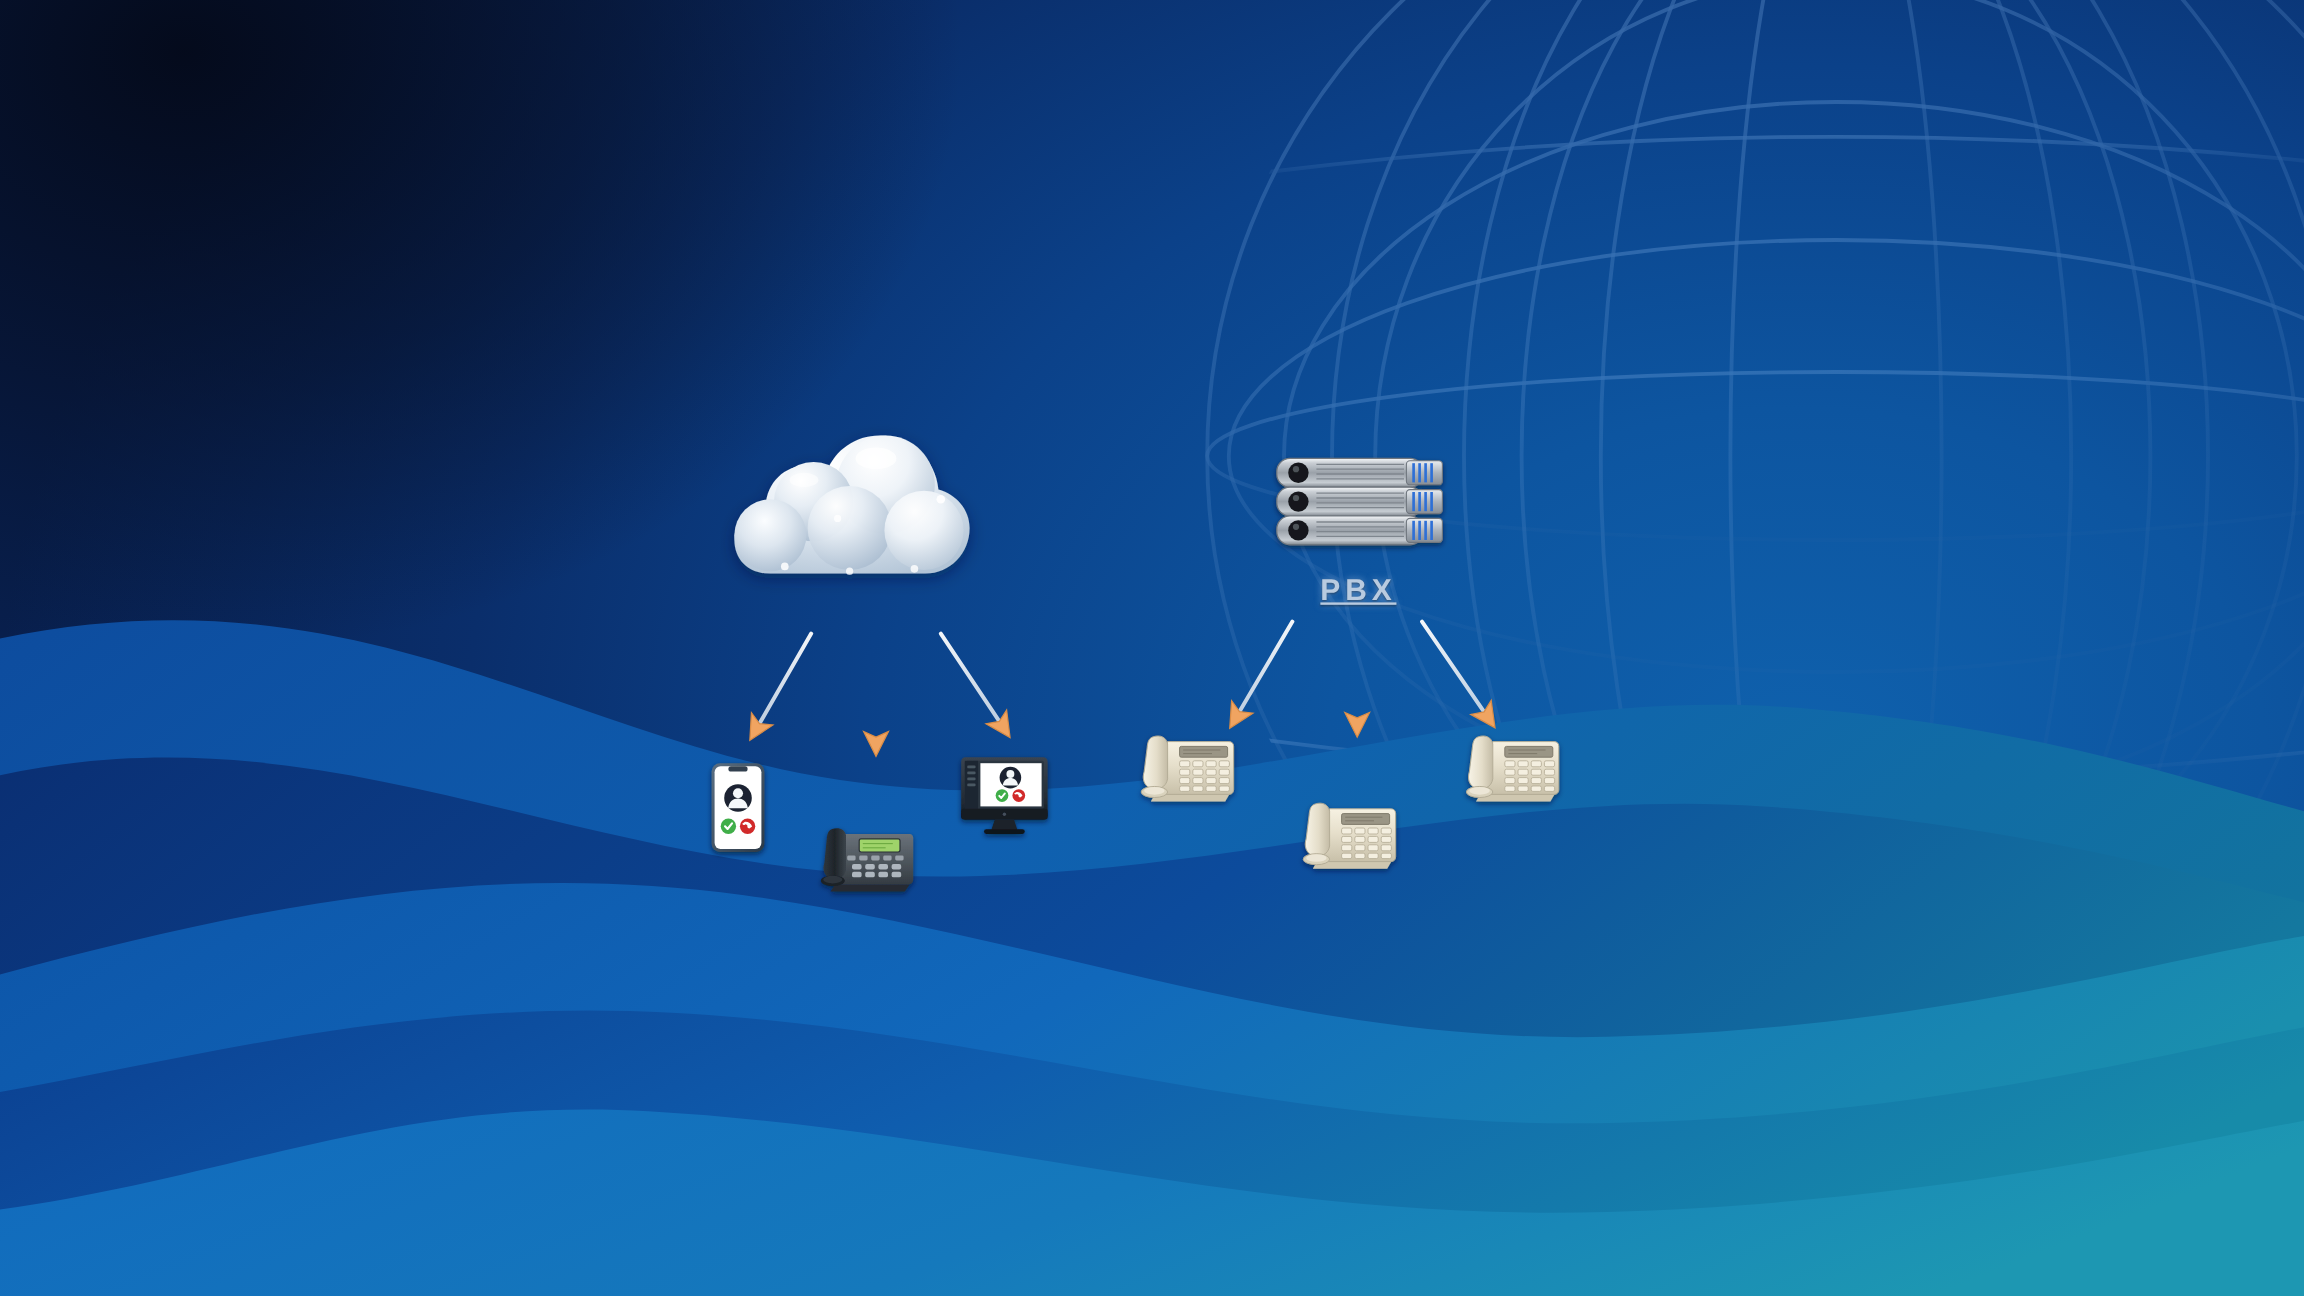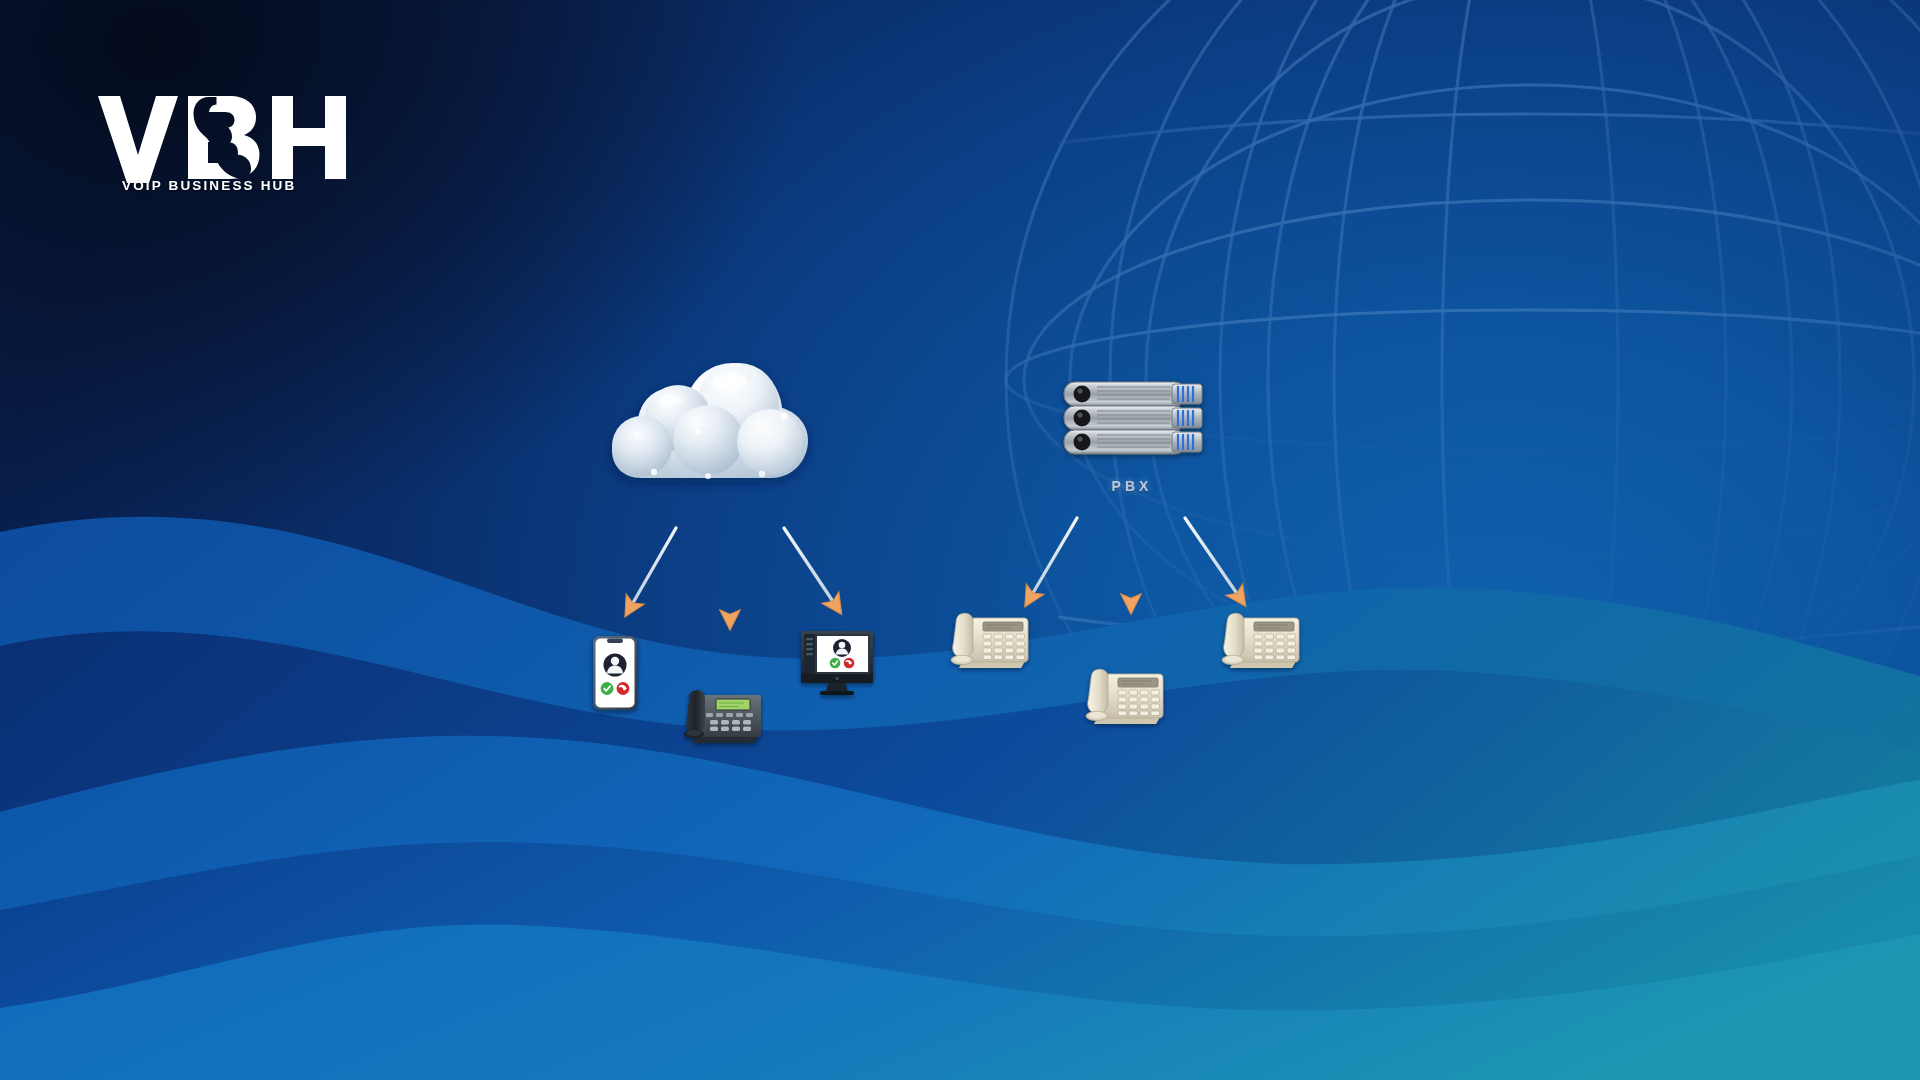--- a/index.html
+++ b/index.html
@@ -53,23 +53,24 @@
   
   .node { position:absolute; }
   .node svg { display:block; overflow:visible; }
 
   #cloud-node   { left:612px;  top:360px; }
   #pbx-node     { left:1062px; top:380px; }
 
   .pbx-label {
     position:absolute; left:1062px; top:478px;
     width:140px; text-align:center;
-    font-size:14px; font-weight:700; letter-spacing:4px;
+    font-size:25px; font-weight:700; letter-spacing:4px;
     color:#b9cbe0;
     text-shadow:0 0 6px rgba(180,210,245,.55), 0 1px 2px rgba(0,0,0,.55);
+    text-decoration:underline;
   }
 
   
   .arrows { position:absolute; left:0; top:0; width:1920px; height:1080px; pointer-events:none; }
   .arrows svg { display:block; }
 
   
   #dev-smartphone { left:592px;  top:635px; }
   #dev-ipphone    { left:680px;  top:685px; }
   #dev-desktop    { left:800px;  top:630px; }
@@ -147,63 +148,20 @@
         </linearGradient>
       </defs>
       <path d="M0,92 C300,30 470,176 700,210 C980,252 1220,128 1500,150 C1700,166 1830,212 1920,236 L1920,640 L0,640 Z" fill="url(#w1)"></path>
       <path d="M0,206 C250,152 440,262 690,286 C960,312 1210,214 1470,232 C1680,246 1840,292 1920,312 L1920,640 L0,640 Z" fill="url(#w2)"></path>
       <path d="M0,372 C210,316 400,276 620,306 C880,342 1080,430 1340,424 C1600,418 1790,362 1920,340 L1920,640 L0,640 Z" fill="url(#w3)"></path>
       <path d="M0,470 C170,440 340,392 560,404 C830,418 1050,500 1330,496 C1600,492 1800,438 1920,416 L1920,640 L0,640 Z" fill="url(#w4)"></path>
       <path d="M0,568 C200,540 330,474 540,486 C820,502 1040,578 1340,570 C1610,562 1810,514 1920,494 L1920,640 L0,640 Z" fill="url(#w5)"></path>
     </svg>
   </div>
 
-  <div class="logo">
-    <svg width="300" height="120" viewBox="0 0 300 120">
-      <defs>
-        <mask id="handsetCut">
-          <rect x="0" y="0" width="300" height="120" fill="#fff"></rect>
-
-          <g fill="#000">
-            <path d="M112.5,19
-                     C104,19 97.5,26 97.5,35.5
-                     C97.5,45 102,52.5 108.5,58
-                     C112,61 114.5,64.5 115.5,69
-                     C117,75.5 119.5,82.5 124,88.5
-                     C129,95 136,99.5 143,100.5
-                     C150,101.5 155,97.5 155,90.5
-                     C155,84.5 151.5,79.5 146,77.5
-                     C142,76 138.5,77 136,79.5
-                     C133,77 130.5,73 129,68.5
-                     C133,67 136,63.5 136,58.5
-                     C136,51.5 131,46.5 124.5,46.5
-                     C121.5,46.5 119,47.5 117,49
-                     C114.5,45 113,40 113,35.5
-                     C113,30 116,26.5 120.5,26.5
-                     L120.5,19 Z"></path>
-          </g>
-        </mask>
-      </defs>
-      <g mask="url(#handsetCut)" fill="#ffffff">
-
-        <path d="M2,18 L24,18 L42,77 L60,18 L82,18 L53,105 L31,105 Z"></path>
-
-        <path d="M92,18 L133,18 C150,18 160,26 160,39.5
-                 C160,48 155.5,54 148,57
-                 C157.5,59.5 163.5,66.5 163.5,76.5
-                 C163.5,92 152,101 133.5,101
-                 L92,101 Z
-                 M112,34 L112,50 L129,50 C135,50 138.5,47 138.5,42 C138.5,37 135,34 129,34 Z
-                 M112,64 L112,85 L131,85 C138,85 142,81.5 142,74.5 C142,68 138,64 131,64 Z"></path>
-
-        <path d="M176,18 L197,18 L197,50 L229,50 L229,18 L250,18 L250,101 L229,101 L229,68 L197,68 L197,101 L176,101 Z"></path>
-      </g>
-    </svg>
-    <div class="logo-tag">VOIP BUSINESS HUB</div>
-  </div>
 
   <div class="node" id="cloud-node">
     <svg width="196" height="124" viewBox="0 0 196 124">
       <defs>
         <radialGradient id="cl1" cx="38%" cy="26%" r="78%">
           <stop offset="0%" stop-color="#ffffff"></stop>
           <stop offset="46%" stop-color="#eef3f8"></stop>
           <stop offset="100%" stop-color="#b9c9d9"></stop>
         </radialGradient>
         <radialGradient id="cl2" cx="34%" cy="24%" r="80%">

